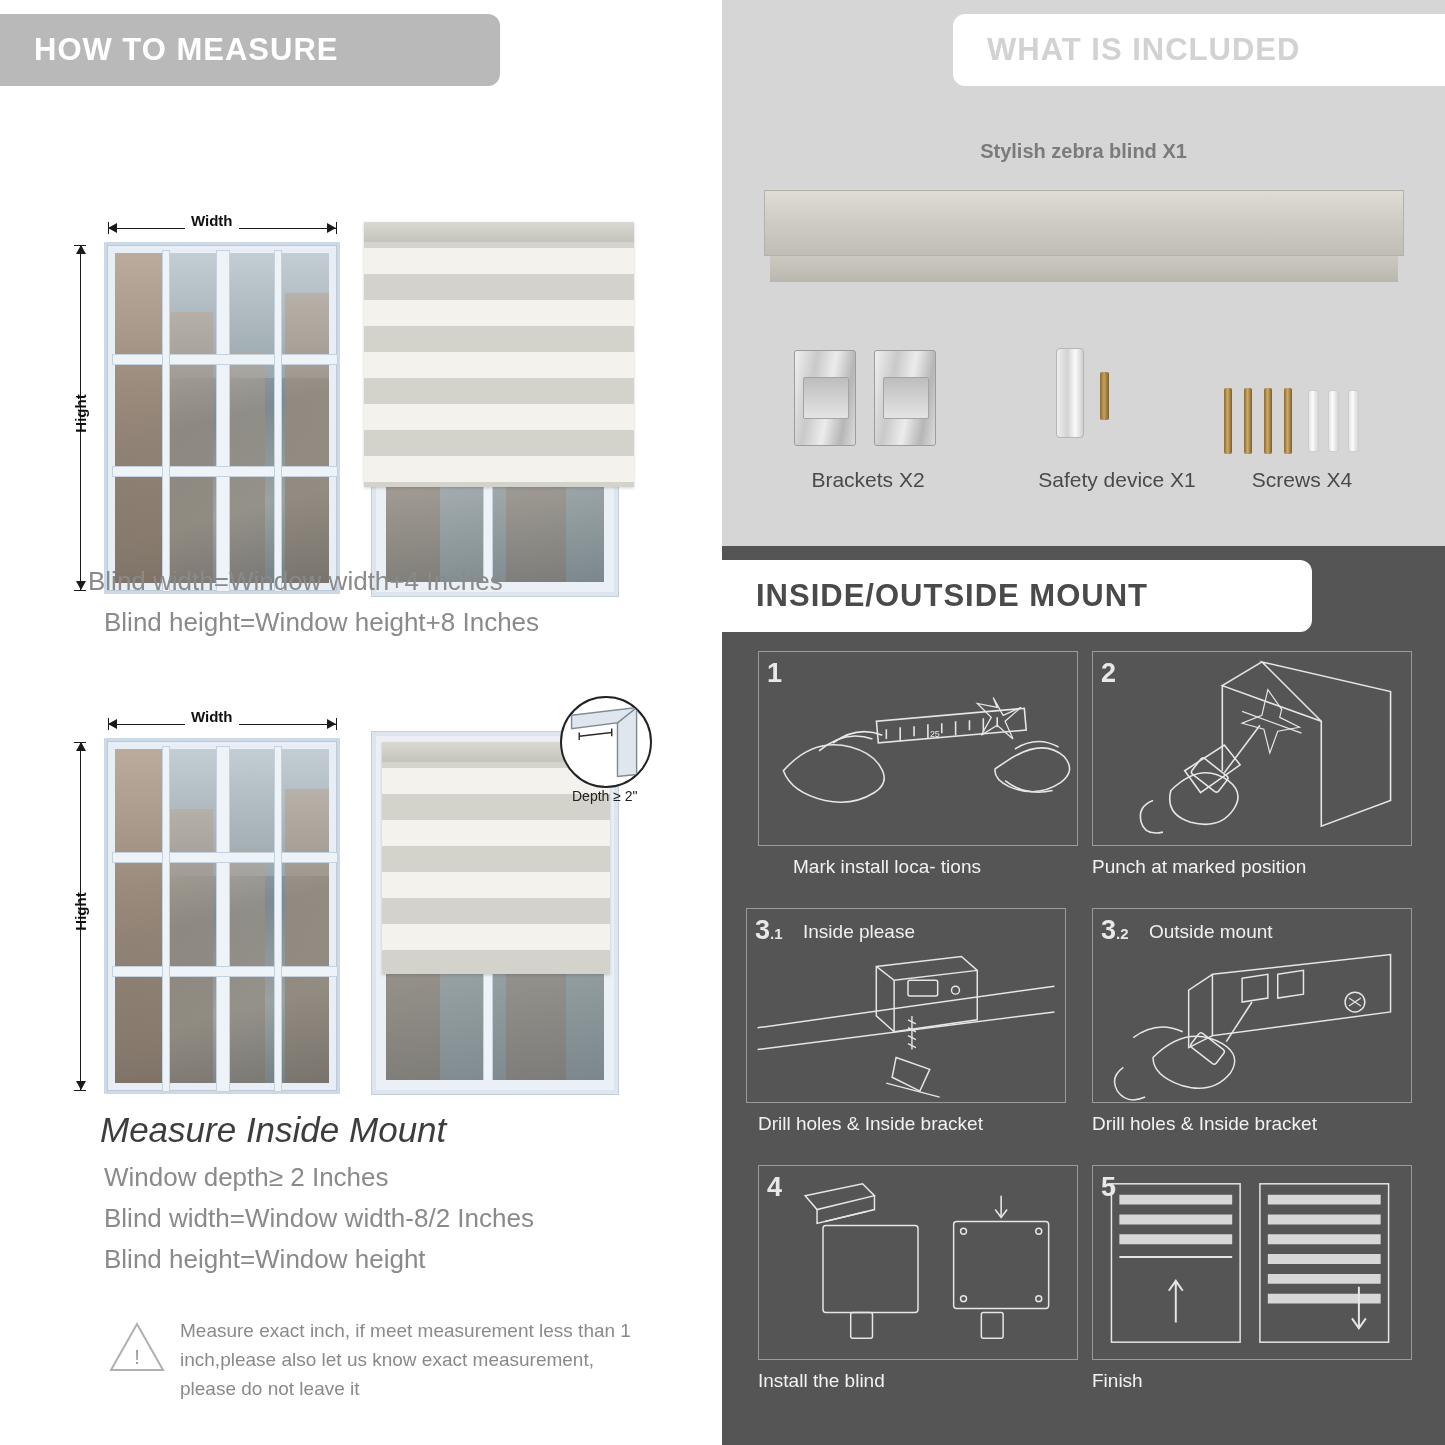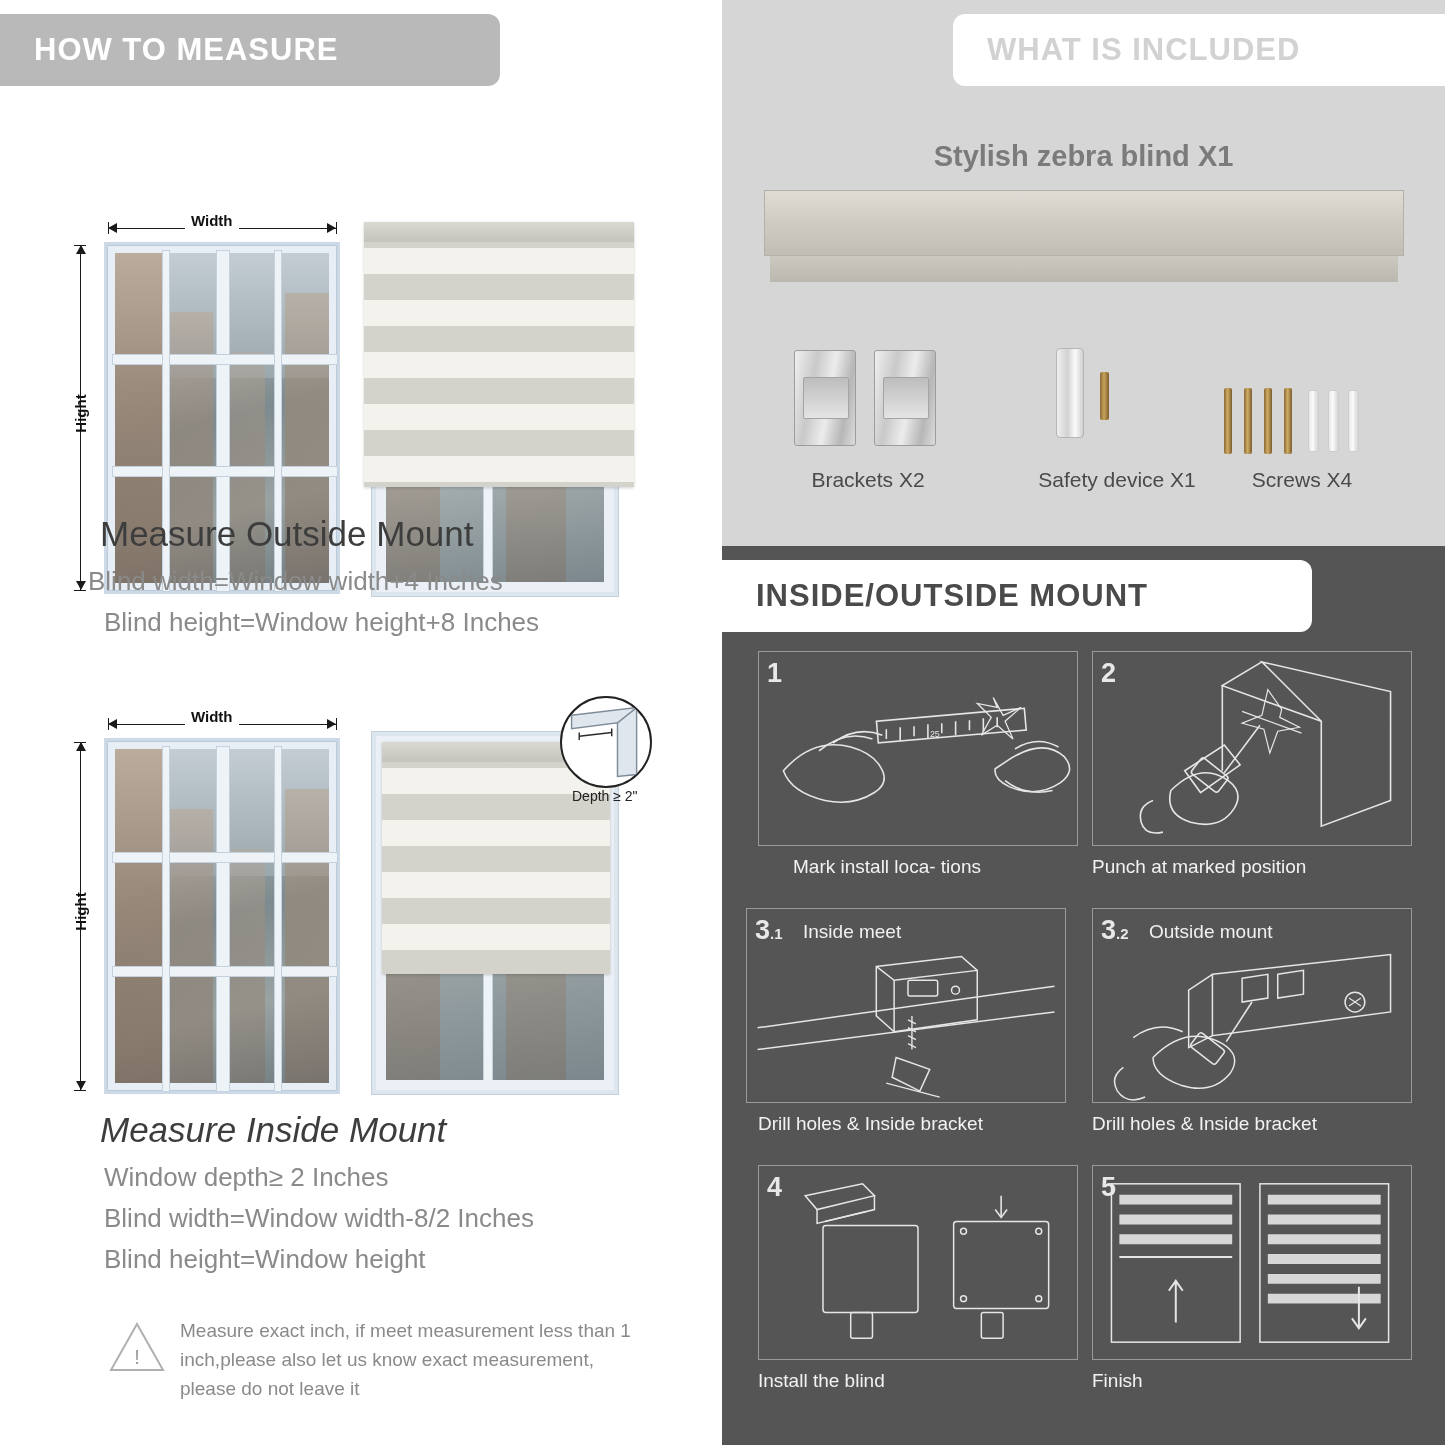--- a/index.html
+++ b/index.html
@@ -138,21 +138,21 @@
     background: #d6d6d6;
   }
   .banner.included-banner {
     position: absolute; right: 0; top: 14px; width: 492px; height: 72px;
     background: #ffffff; color: #d2d2d2;
     border-top-left-radius: 12px; border-bottom-left-radius: 12px;
     font-size: 31px; padding-left: 34px;
   }
   .included-title {
     position: absolute; width: 100%; text-align: center; top: 140px;
-    font-size: 29px; color: #7b7b7b; font-weight: bold;
+    font-size: 20px; color: #7b7b7b; font-weight: bold;
   }
   .headrail {
     position: absolute; left: 42px; top: 190px; width: 640px; height: 66px;
     background: linear-gradient(180deg, #dedcd4 0%, #cfcdc4 45%, #bfbdb4 100%);
     border: 1px solid #b3b1a8;
   }
   .headrail-bottom {
     position: absolute; left: 48px; top: 256px; width: 628px; height: 26px;
     background: linear-gradient(180deg, #cbc9c0, #b9b7ae);
   }
@@ -265,21 +265,20 @@
           <div class="brick" style="left:0;top:20%;width:54px;height:80%;opacity:.5;"></div>
           <div class="brick" style="left:120px;top:26%;width:60px;height:74%;opacity:.45;"></div>
           <div class="mullion-v" style="left:98px;top:0;width:8px;height:100%;"></div>
         </div>
       </div>
       <div class="zebra" style="left:364px;top:122px;width:270px;height:265px;">
         <div class="zebra-head"></div>
       </div>
     </div>
 
-    <div class="heading" style="left:100px;top:514px;">Measure Outside Mount</div>
     <div class="subline" style="left:88px;top:566px;">Blind width=Window width+4 Inches</div>
     <div class="subline" style="left:104px;top:607px;">Blind height=Window height+8 Inches</div>
 
     <div class="measure-block" style="top:698px;height:400px;">
 
       <div class="dim-line-h" style="left:108px;top:26px;width:228px;"></div>
       <div class="arrow-l" style="left:108px;top:21px;"></div>
       <div class="arrow-r" style="left:327px;top:21px;"></div>
       <div class="dim-cap-v" style="left:108px;top:20px;"></div>
       <div class="dim-cap-v" style="left:336px;top:20px;"></div>
@@ -422,21 +421,21 @@
           <path d="M130 58 L148 72 L232 62"></path>
           <path d="M148 72 L148 124"></path>
           <rect x="162" y="72" width="30" height="16" rx="2"></rect>
           <circle cx="210" cy="82" r="4"></circle>
           <path d="M166 108 l0 34" stroke-width="1.4"></path>
           <path d="M162 112 l8 4 M162 120 l8 4 M162 128 l8 4 M162 136 l8 4"></path>
           <path d="M150 150 l34 12 l-10 22 l-28 -14z"></path>
           <path d="M140 176 l54 14" stroke-width="1.3"></path>
         </svg>
         <div class="step-num"><span>3</span><small>.1</small></div>
-        <div class="step-inline-label">Inside meet</div>
+        <div class="step-inline-label">Inside please</div>
       </div>
     </div>
     <div class="step-caption" style="left:36px;top:567px;">Drill holes &amp;  Inside bracket</div>
 
     <div class="step-cell" style="left:370px;top:362px;width:320px;height:195px;">
       <div class="step-img">
         <svg class="sketch" viewBox="0 0 320 195" fill="none" stroke="#e6e6e6" stroke-width="1.5">
           <path d="M120 66 L300 46 L300 104 L120 128 Z"></path>
           <path d="M120 66 L96 82 L96 140 L120 128"></path>
           <path d="M150 70 L176 66 L176 90 L150 94 Z"></path>

